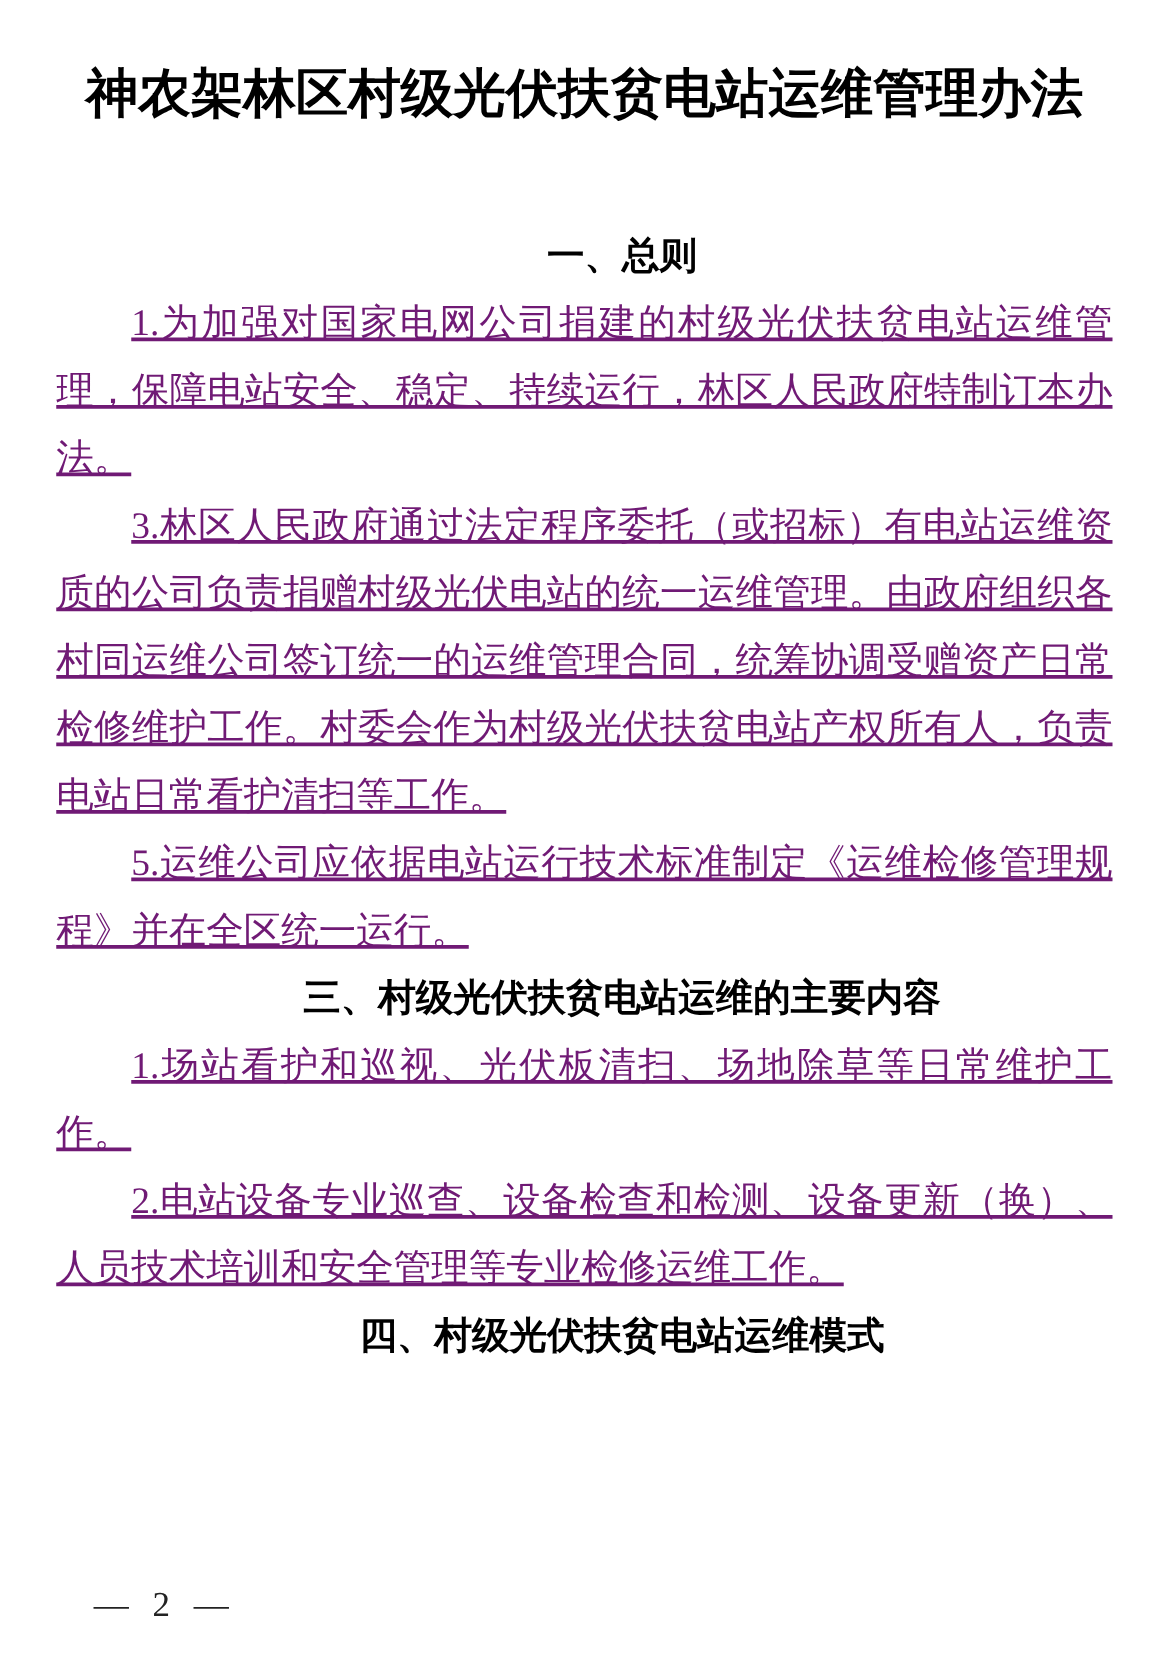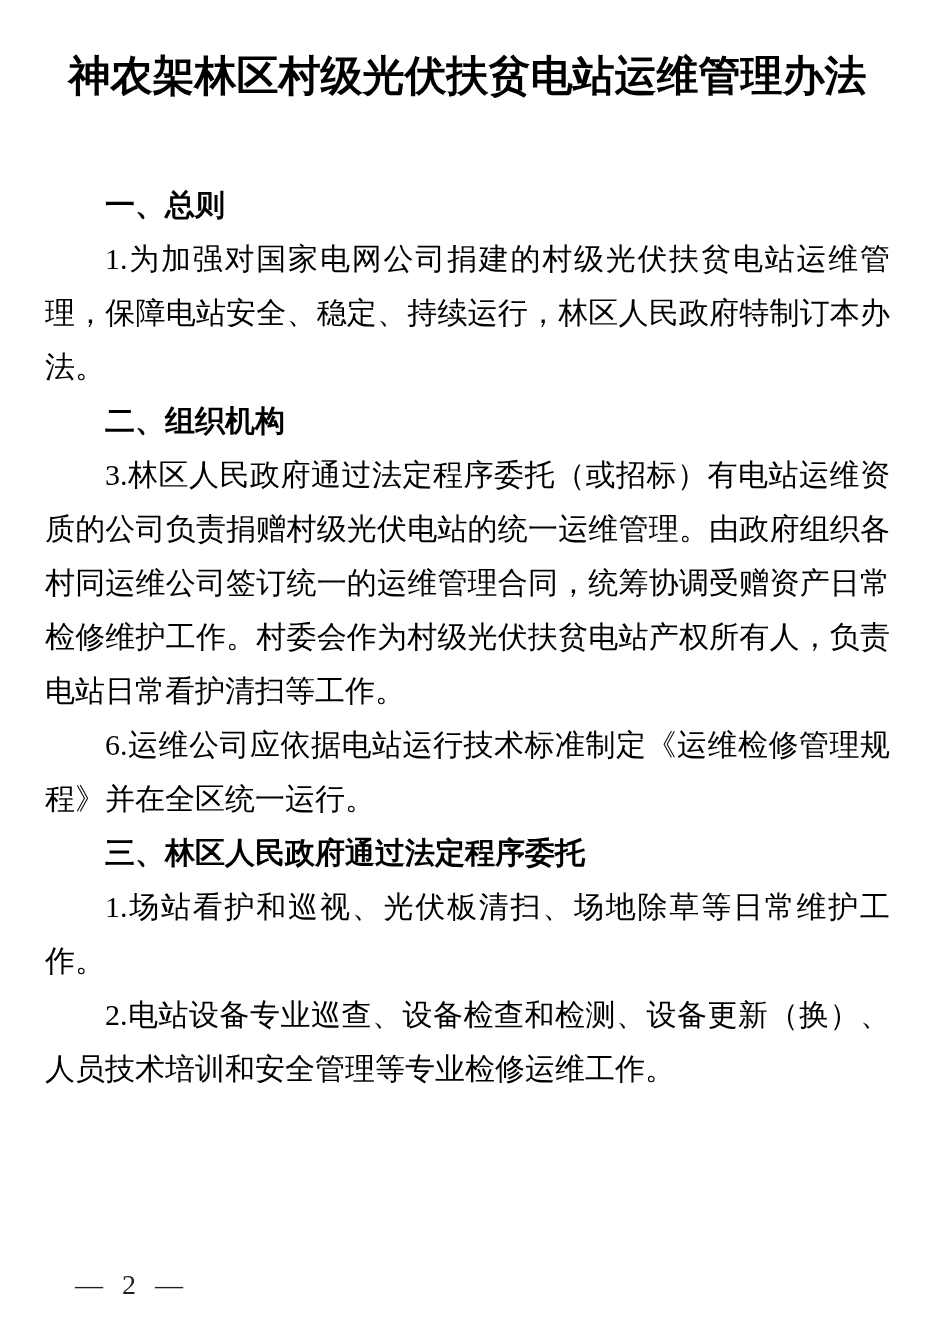--- a/index.html
+++ b/index.html
@@ -44,26 +44,27 @@
     margin: 0;
     padding: 0;
     text-indent: 2em;
     font-size: 30px;
     line-height: 54px;
     font-weight: normal;
   }
   .content h2.heading {
     font-family: "Liberation Sans", sans-serif;
     font-weight: bold;
-    text-align: left;
+    text-align: center;
     color: #000000;
   }
   .content p.para {
     font-family: "Liberation Serif", serif;
-    color: #000000;
+    color: #701a75;
+    text-decoration: underline;
   }
   .footer {
     position: absolute;
     left: 75px;
     top: 1268px;
     font-family: "Liberation Serif", serif;
     font-size: 28px;
     line-height: 34px;
     color: #222222;
     letter-spacing: 6px;
@@ -75,31 +76,31 @@
 <div class="page">
 
   <h1 class="doc-title">神农架林区村级光伏扶贫电站运维管理办法</h1>
 
   <div class="content">
     <h2 class="heading">一、总则</h2>
 
     <p class="para">1.为加强对国家电网公司捐建的村级光伏扶贫电站运维管理，保障电站安全、稳定、持续运行，林区人民政府特制订本办法。</p>
 
 
-    <h2 class="heading">二、组织机构</h2>
 
     <p class="para">3.林区人民政府通过法定程序委托（或招标）有电站运维资质的公司负责捐赠村级光伏电站的统一运维管理。由政府组织各村同运维公司签订统一的运维管理合同，统筹协调受赠资产日常检修维护工作。村委会作为村级光伏扶贫电站产权所有人，负责电站日常看护清扫等工作。</p>
 
-    <p class="para">6.运维公司应依据电站运行技术标准制定《运维检修管理规程》并在全区统一运行。</p>
+    <p class="para">5.运维公司应依据电站运行技术标准制定《运维检修管理规程》并在全区统一运行。</p>
 
-    <h2 class="heading">三、林区人民政府通过法定程序委托</h2>
+    <h2 class="heading">三、村级光伏扶贫电站运维的主要内容</h2>
 
     <p class="para">1.场站看护和巡视、光伏板清扫、场地除草等日常维护工作。</p>
 
     <p class="para">2.电站设备专业巡查、设备检查和检测、设备更新（换）、人员技术培训和安全管理等专业检修运维工作。</p>
 
+    <h2 class="heading">四、村级光伏扶贫电站运维模式</h2>
   </div>
 
   <div class="footer">
     <span>— 2 —</span>
   </div>
 
 </div>
 
 </body></html>

